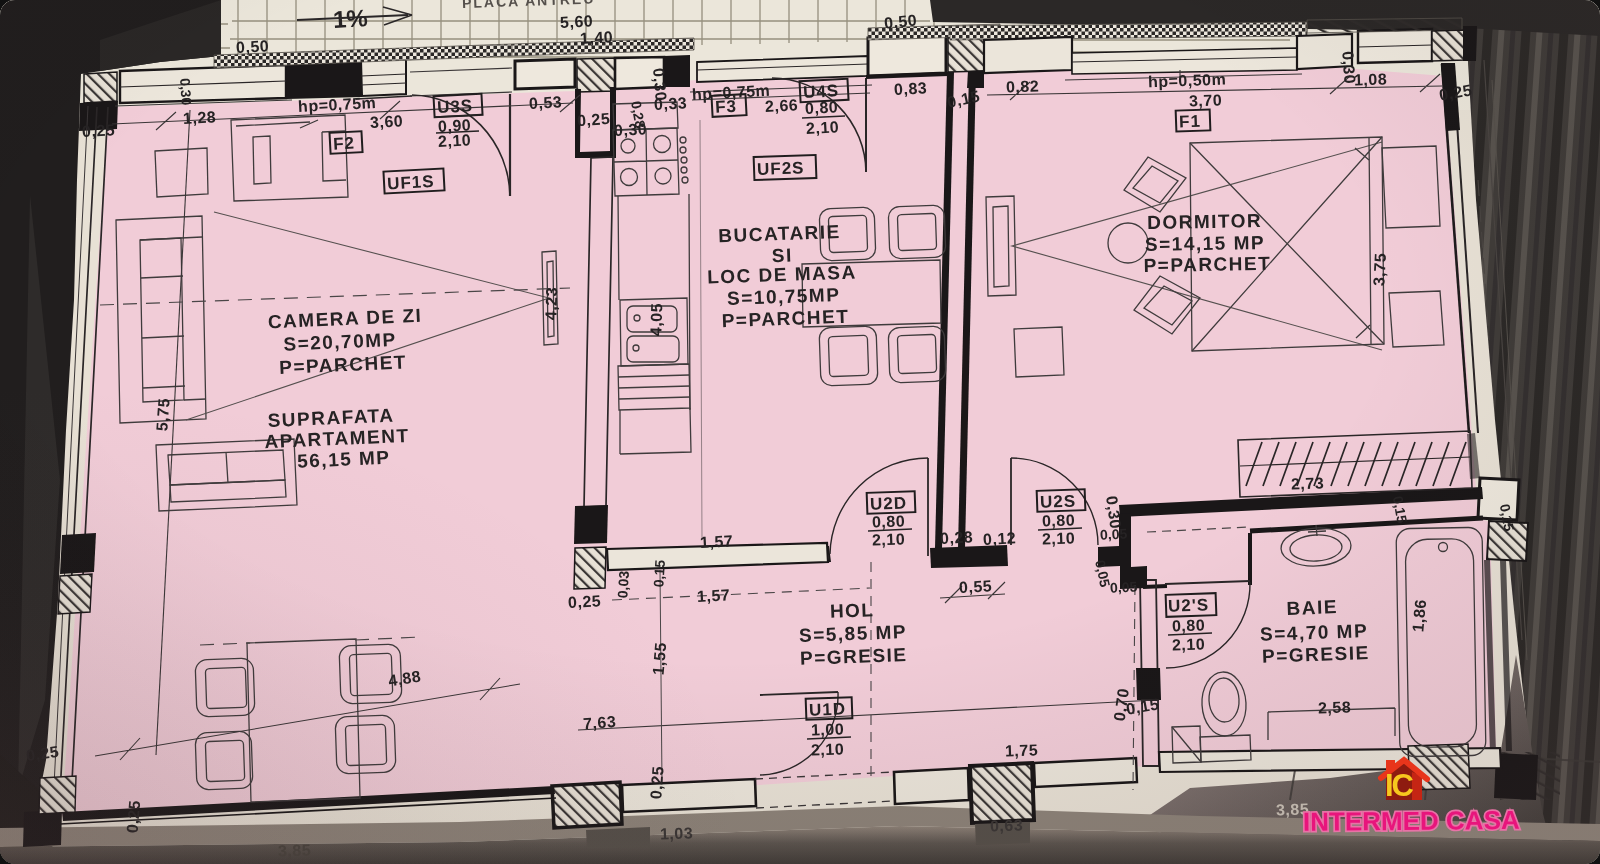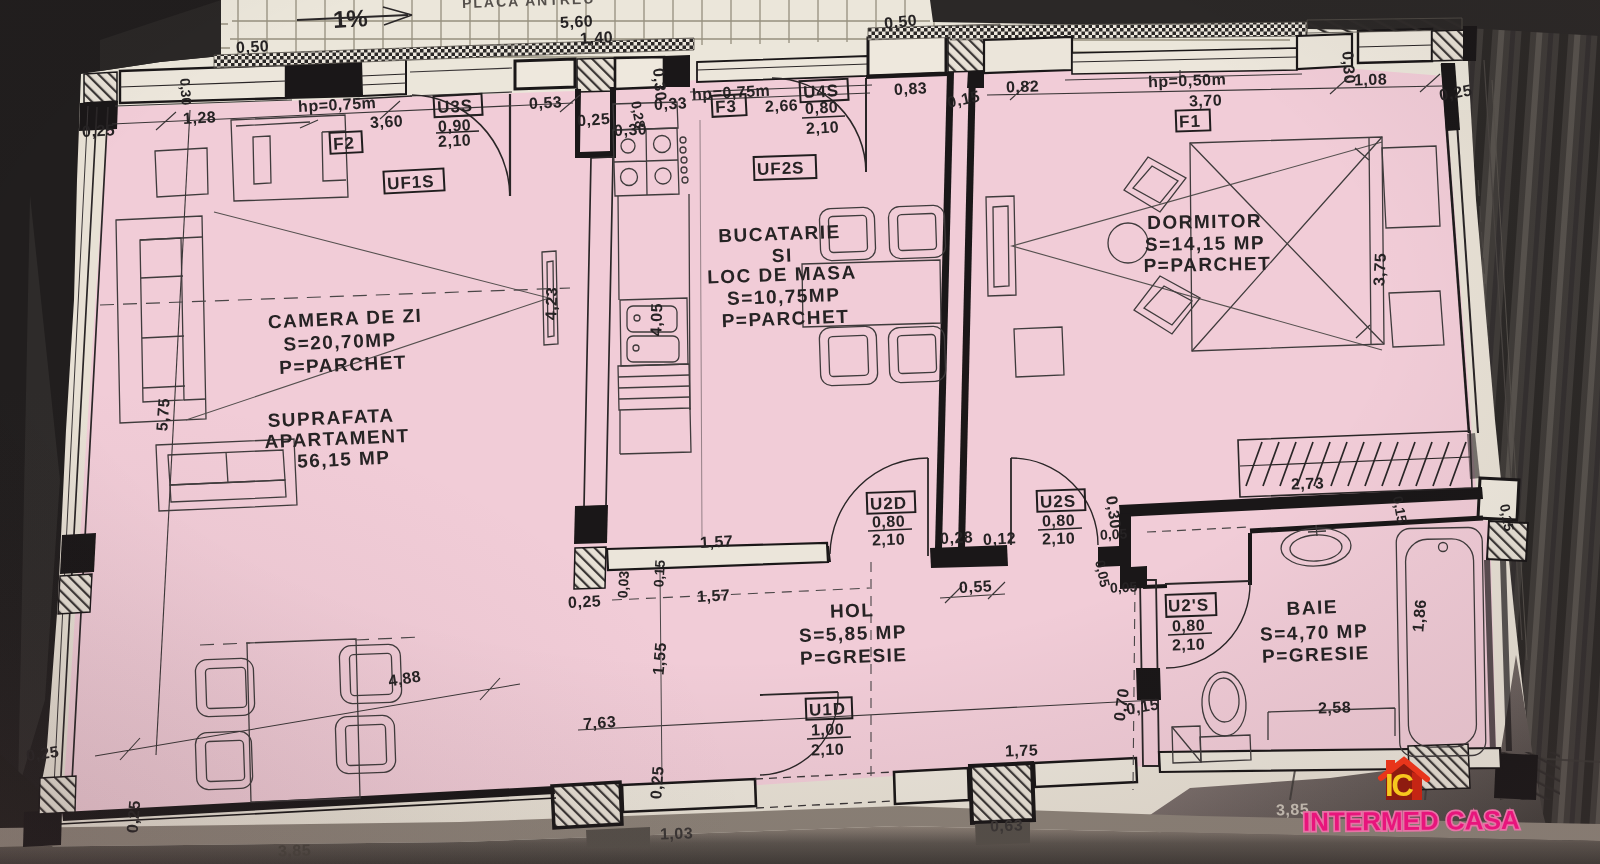--- a/index.html
+++ b/index.html
@@ -1,16 +1,16 @@
 <!DOCTYPE html>
 <html><head>
 <meta charset="utf-8">
 <style>
 html,body{margin:0;padding:0;background:#111;}
-#wrap{position:relative;width:1600px;height:864px;overflow:hidden;font-family:"Liberation Sans",sans-serif;}
+#wrap{position:relative;width:1600px;height:864px;overflow:hidden;font-family:"Liberation Sans",sans-serif;border-radius:15px;}
 svg{display:block}
 text{font-family:"Liberation Sans",sans-serif;}
 .dim{font-size:16px;font-weight:600;letter-spacing:0.5px;fill:#262324;}
 .dimS{font-size:14px;font-weight:600;fill:#262324;}
 .room{font-size:19px;font-weight:700;letter-spacing:1.5px;fill:#262324;}
 .box{font-size:17px;font-weight:700;letter-spacing:1px;fill:#262324;}
 .thin{stroke:#3f3b3c;stroke-width:1.3;fill:none;}
 .thin2{stroke:#55504f;stroke-width:1.1;fill:none;}
 </style>
 </head>

